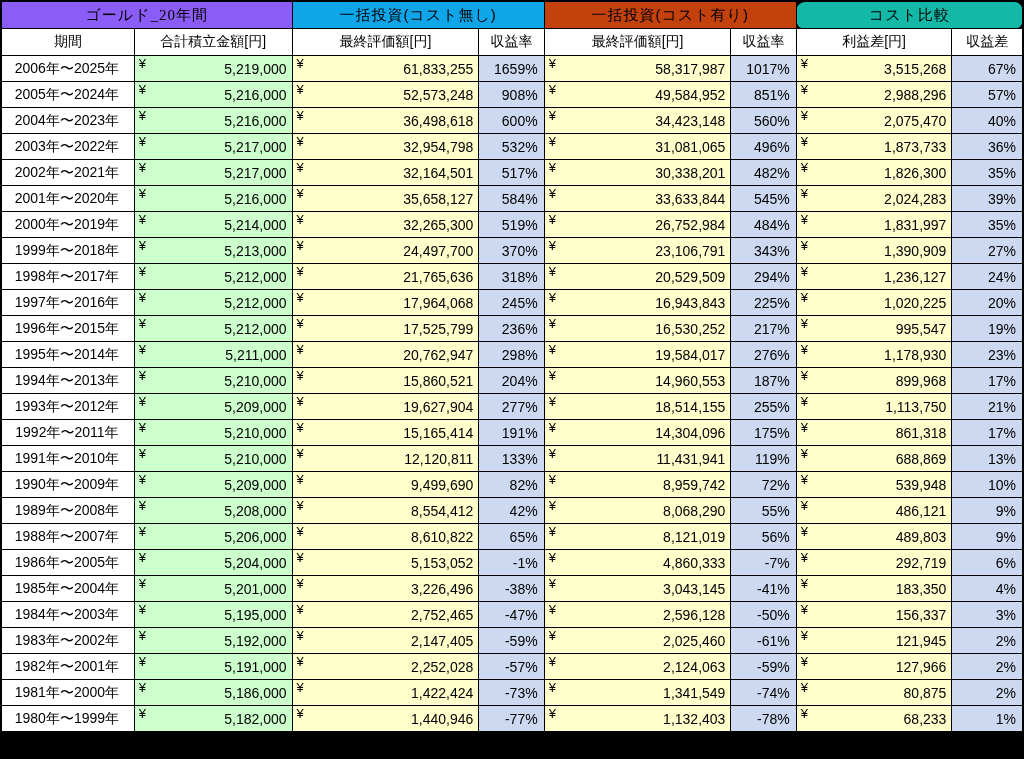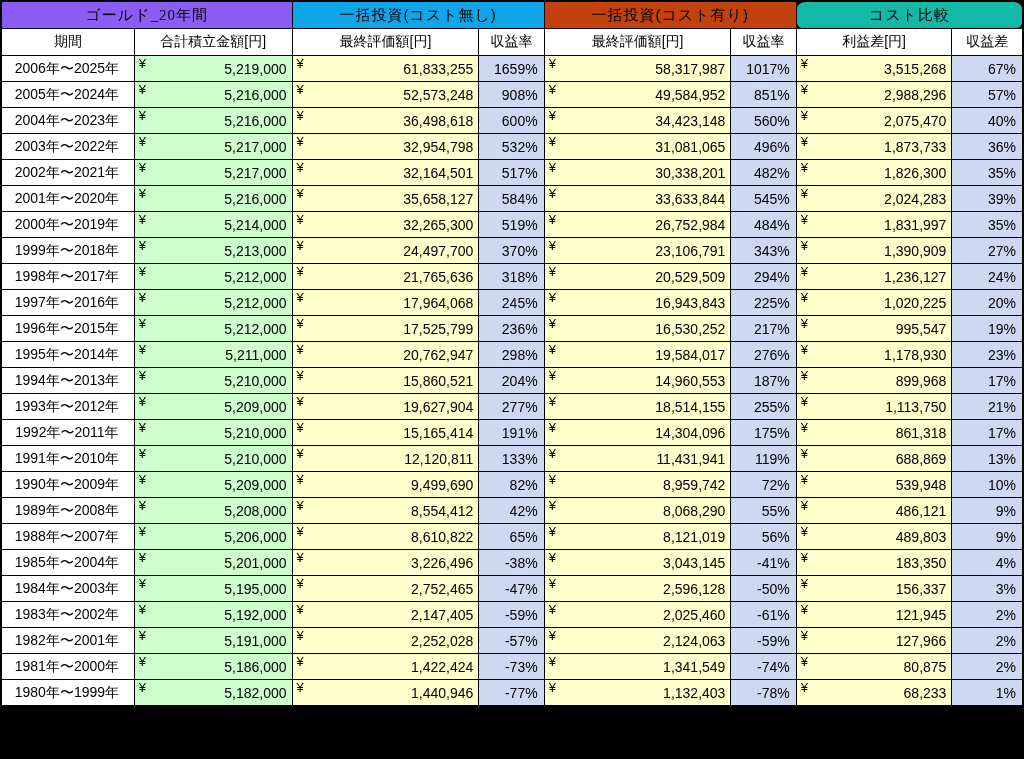--- a/index.html
+++ b/index.html
@@ -248,20 +248,30 @@
           <td class="period">1988年〜2007年</td>
           <td class="amt green"><span class="yen">¥</span><span>5,206,000</span></td>
           <td class="amt yellow"><span class="yen">¥</span><span>8,610,822</span></td>
           <td class="rate blue">65%</td>
           <td class="amt yellow"><span class="yen">¥</span><span>8,121,019</span></td>
           <td class="rate blue">56%</td>
           <td class="amt yellow"><span class="yen">¥</span><span>489,803</span></td>
           <td class="rate blue">9%</td>
         </tr>
         <tr class="row">
+          <td class="period">1986年〜2005年</td>
+          <td class="amt green"><span class="yen">¥</span><span>5,204,000</span></td>
+          <td class="amt yellow"><span class="yen">¥</span><span>5,153,052</span></td>
+          <td class="rate blue">-1%</td>
+          <td class="amt yellow"><span class="yen">¥</span><span>4,860,333</span></td>
+          <td class="rate blue">-7%</td>
+          <td class="amt yellow"><span class="yen">¥</span><span>292,719</span></td>
+          <td class="rate blue">6%</td>
+        </tr>
+        <tr class="row">
           <td class="period">1985年〜2004年</td>
           <td class="amt green"><span class="yen">¥</span><span>5,201,000</span></td>
           <td class="amt yellow"><span class="yen">¥</span><span>3,226,496</span></td>
           <td class="rate blue">-38%</td>
           <td class="amt yellow"><span class="yen">¥</span><span>3,043,145</span></td>
           <td class="rate blue">-41%</td>
           <td class="amt yellow"><span class="yen">¥</span><span>183,350</span></td>
           <td class="rate blue">4%</td>
         </tr>
         <tr class="row">

